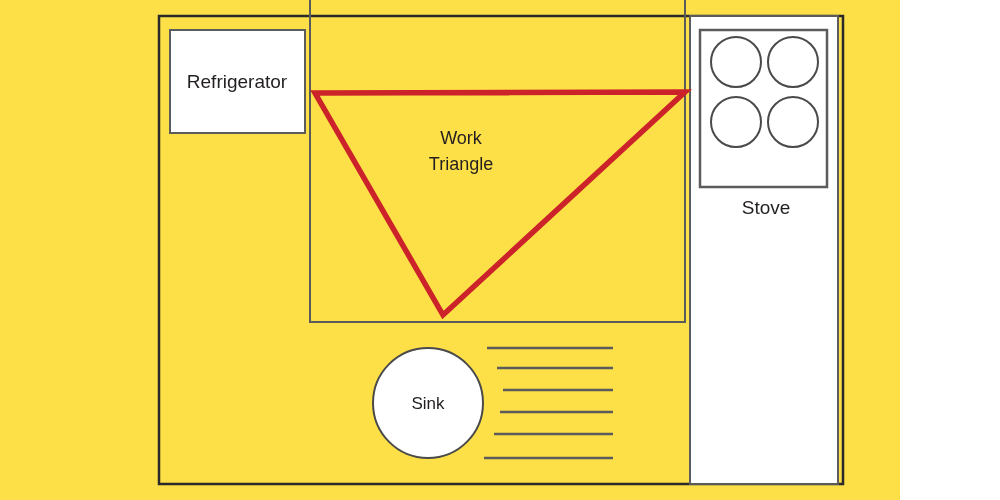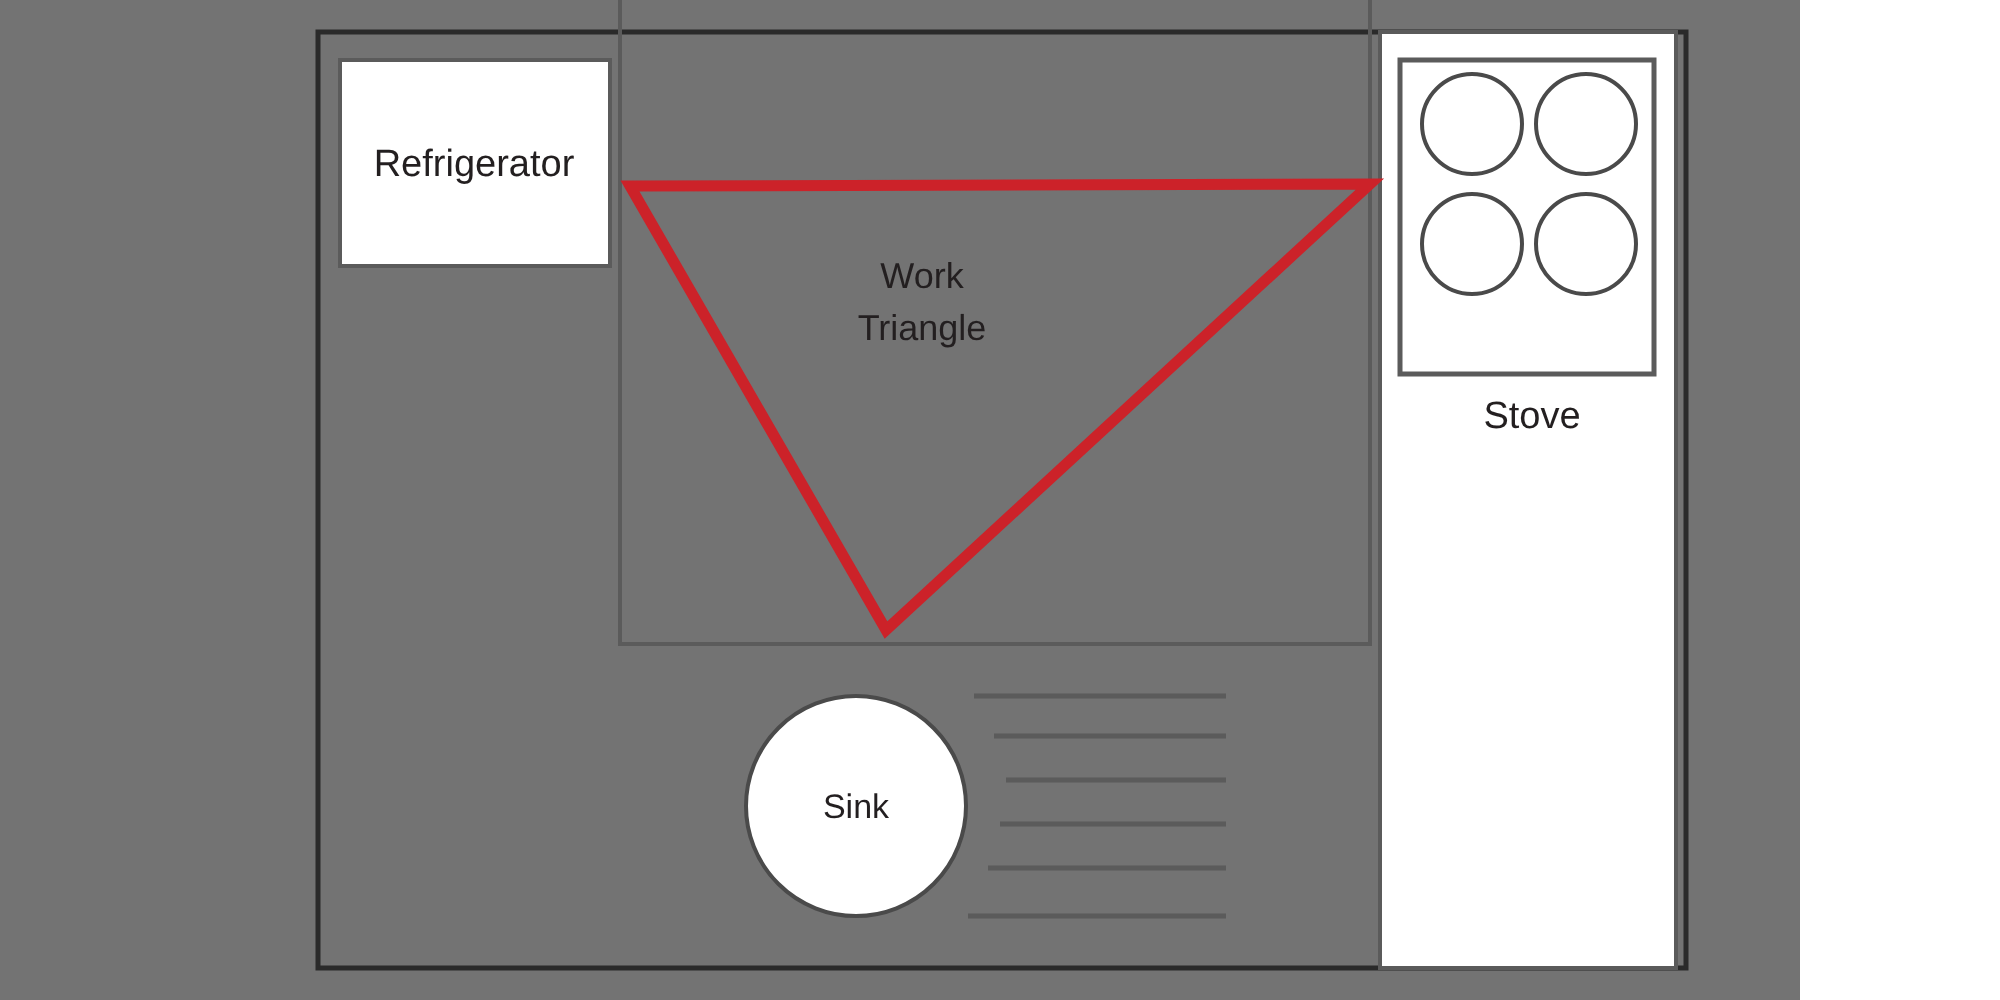--- a/index.html
+++ b/index.html
@@ -8,21 +8,21 @@
     padding: 0;
     background: #ffffff;
   }
   body {
     font-family: "Liberation Sans", sans-serif;
   }
   #stage {
     position: relative;
     width: 900px;
     height: 500px;
-    background: #737373;
+    background: #fde047;
     overflow: hidden;
   }
   #diagram-svg {
     position: absolute;
     left: 0;
     top: 0;
     width: 1000px;
     height: 500px;
     display: block;
   }

